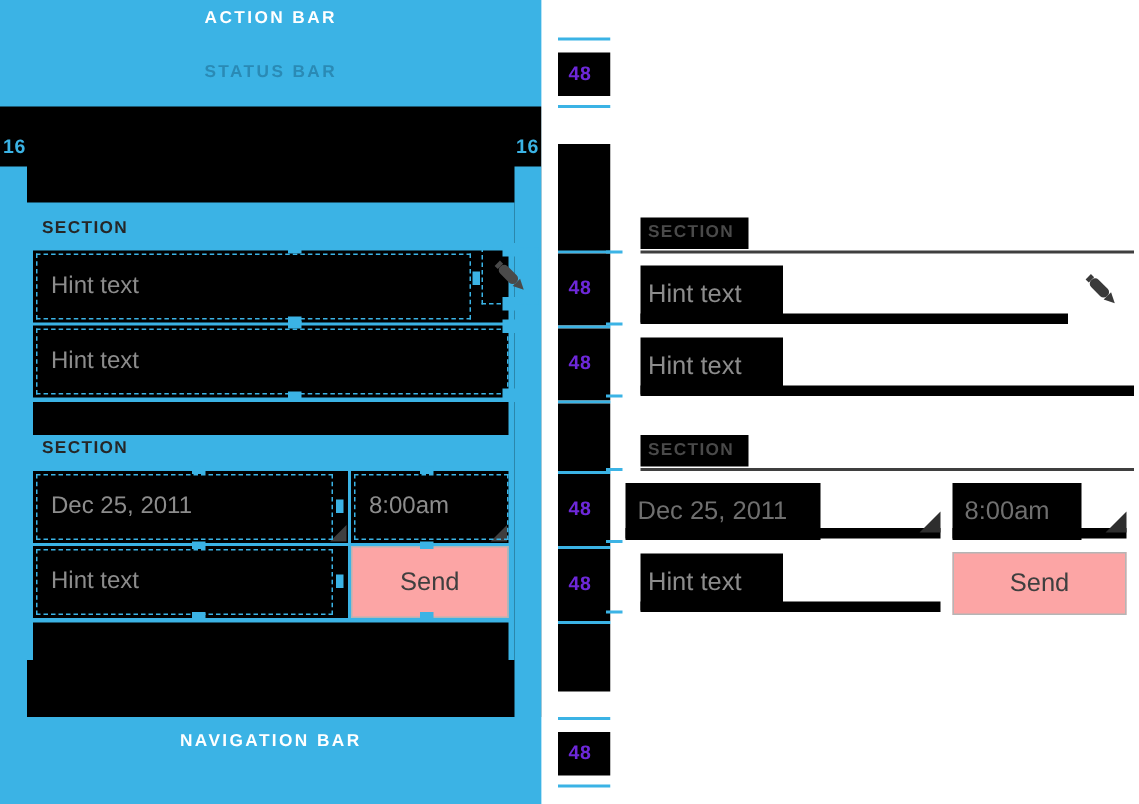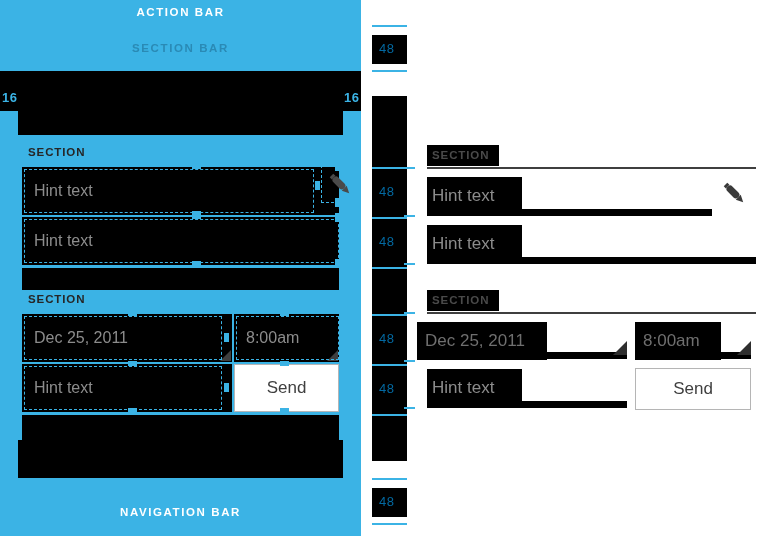--- a/index.html
+++ b/index.html
@@ -16,21 +16,21 @@
      font-weight:bold; font-size:11.5px; letter-spacing:1.6px;
      font-family:"Liberation Sans", sans-serif; }
 
   #status-bar { position:absolute; left:0; top:0; width:361px; height:26px; background:#3bb3e5; }
   #status-bar .bar-label { top:6px; color:#ffffff; }
 
   #action-bar { position:absolute; left:0; top:26px; width:361px; height:45px; background:#3bb3e5; }
   #action-bar .bar-label { top:16px; color:#2a8ab5; }
 
   #nav-bar { position:absolute; left:0; top:478px; width:361px; height:58px; background:#3bb3e5; }
-  #nav-bar .bar-label { top:28px; color:#ffffff; }
+  #nav-bar .bar-label { top:10px; color:#ffffff; }
 
   
   #phone-body { position:absolute; left:0; top:71px; width:361px; height:407px; background:#000; }
 
   
   .gutter { position:absolute; top:40px; height:367px; width:18px; background:#3bb3e5; }
   #gutter-left  { left:0; }
   #gutter-right { left:343px; }
 
   
@@ -56,31 +56,31 @@
   
   .handle { position:absolute; background:#3bb3e5; width:9px; height:9px; }
   .handle.h { width:9px; height:5px; }
   .handle.v { width:5px; height:9px; }
 
   
   .spin-tri { position:absolute; right:1px; bottom:1px; width:0; height:0;
      border-left:11px solid transparent; border-bottom:11px solid #3f3f3f; }
 
   
-  .send-btn { position:absolute; background:#ffffff; border:1px solid #b5b5b5;
+  .send-btn { position:absolute; background:#fca5a5; border:1px solid #b5b5b5;
      display:flex; align-items:center; justify-content:center;
      font-size:17px; color:#3f3f3f; }
 
   
   .pen { position:absolute; }
 
   
   #measure-col { position:absolute; left:361px; top:0; width:46px; height:536px; background:#fff; }
   .m-blk { position:absolute; left:11px; width:35px; background:#000; }
-  .m-48 { position:absolute; font-weight:normal; font-size:13px; color:#0369a1;
+  .m-48 { position:absolute; font-weight:bold; font-size:13px; color:#6d28d9;
      letter-spacing:0.5px; }
   .tick { position:absolute; height:1.5px; background:#3bb3e5; }
 
   
   #right-panel { position:absolute; left:407px; top:0; width:352px; height:536px; background:#fff; }
   .r-blk { position:absolute; background:#000; }
   .r-txt { position:absolute; white-space:nowrap; }
   .r-div { position:absolute; height:2px; background:#3f3f3f; }
   .r-tick { position:absolute; width:11px; height:1.5px; background:#3bb3e5; left:-11px; }
 </style>
@@ -89,21 +89,21 @@
 
 <div id="stage">
 
   <div id="left-panel">
 
     <div id="status-bar">
       <div class="bar-label">ACTION BAR</div>
     </div>
 
     <div id="action-bar">
-      <div class="bar-label">SECTION BAR</div>
+      <div class="bar-label">STATUS BAR</div>
     </div>
 
     <div id="phone-body">
       <div class="gutter" id="gutter-left"></div>
       <div class="gutter" id="gutter-right"></div>
     </div>
 
     <div class="dp16" id="dp16-left">16</div>
     <div class="dp16" id="dp16-right">16</div>
 

